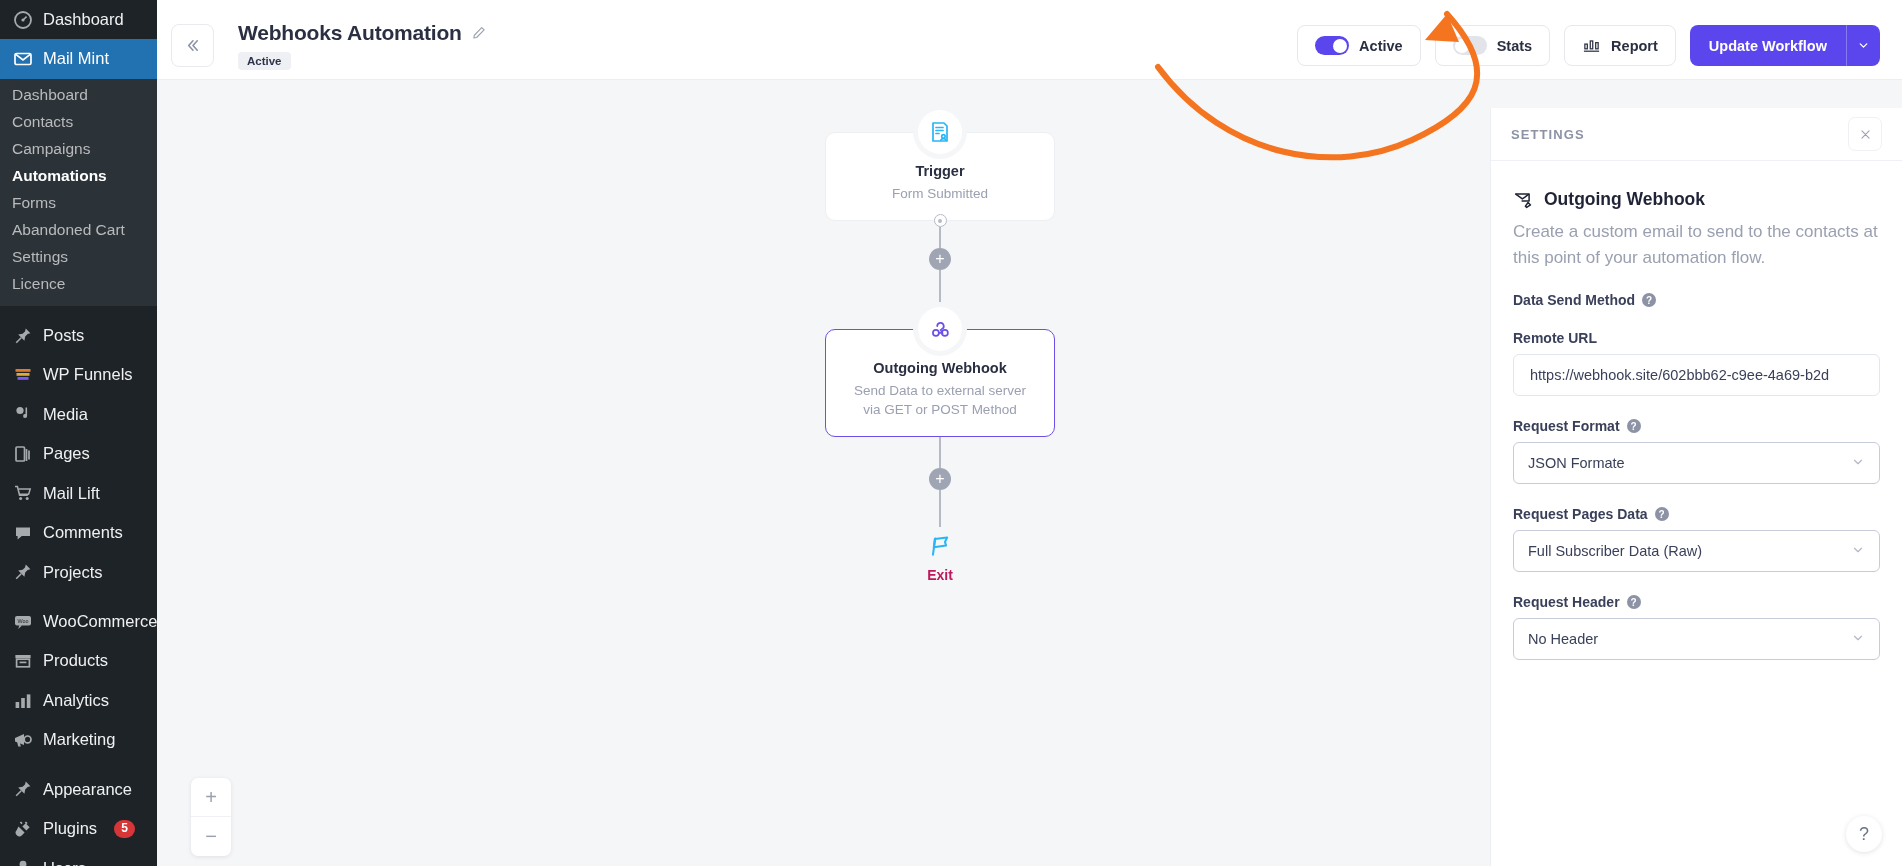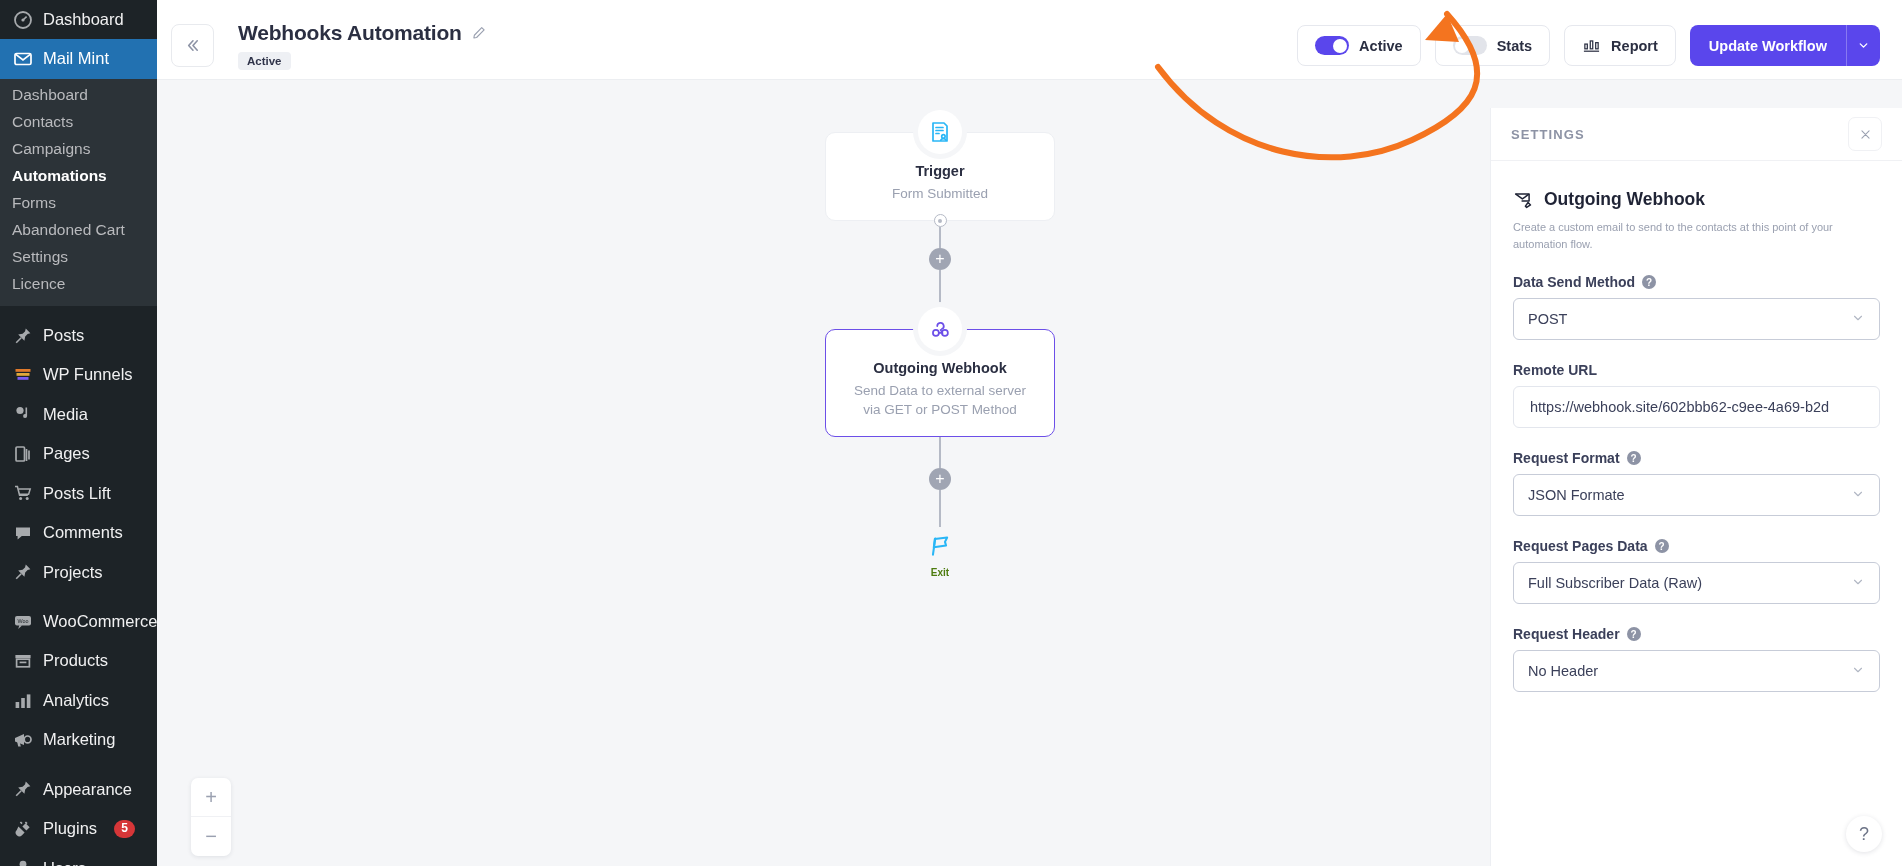--- a/index.html
+++ b/index.html
@@ -117,21 +117,21 @@
     position: relative; z-index: 3; margin-top: -7px;
   }
   .conn-dot i { width: 4px; height: 4px; border-radius: 50%; background: #b5bac6; display:block; }
   .conn-line { width: 1.6px; background: #b5bac6; }
   .plus-node {
     width: 22px; height: 22px; border-radius: 50%; background: #a0a5b3;
     color: #fff; display: flex; align-items: center; justify-content: center;
     font-size: 16px; line-height: 1; cursor: pointer;
   }
   .exit-wrap { text-align: center; margin-top: 6px; }
-  .exit-label { font-size: 10px; font-weight: bold; color: #4d7c0f; margin-top: 4px; }
+  .exit-label { font-size: 14px; font-weight: bold; color: #be185d; margin-top: 4px; }
 
   .zoom-ctrl {
     position: absolute; left: 34px; bottom: 10px; width: 40px;
     background: #fff; border-radius: 7px; box-shadow: 0 1px 4px rgba(30,35,60,.1);
     overflow: hidden;
   }
   .zoom-ctrl div {
     height: 39px; display: flex; align-items: center; justify-content: center;
     color: #9aa0b0; font-size: 20px; cursor: pointer;
   }
@@ -151,21 +151,21 @@
     font-size: 13px; font-weight: bold; color: #8d93a5; letter-spacing: 1.1px;
   }
   .close-btn {
     margin-left: auto; width: 34px; height: 34px; border: 1px solid #f0f1f4;
     border-radius: 7px; display: flex; align-items: center; justify-content: center;
     color: #9aa0b0; font-size: 15px; cursor: pointer;
   }
   .panel-body { padding: 28px 22px 0; overflow-y: auto; }
   .panel-title-row { display: flex; align-items: center; gap: 10px; }
   .panel-title { font-size: 17.5px; font-weight: bold; color: #1f2335; }
-  .panel-desc { font-size: 11px; color: #9aa0b0; margin-top: 9px; line-height: 1.5; }
+  .panel-desc { font-size: 17px; color: #9aa0b0; margin-top: 9px; line-height: 1.5; }
   .field { margin-top: 22px; }
   .field-label {
     display: flex; align-items: center; gap: 7px; font-size: 14px;
     color: #3b405a; font-weight: bold; margin-bottom: 8px;
   }
   .help-dot {
     width: 14px; height: 14px; border-radius: 50%; background: #8d93a5;
     color: #fff; font-size: 10px; font-weight: bold;
     display: flex; align-items: center; justify-content: center; cursor: pointer;
   }
@@ -272,21 +272,21 @@
 
     <div class="wp-item">
       <span class="ic">
         <svg class="wp-icon-svg" viewBox="0 0 20 20">
             <path d="M2 3.5 h2.4 l2.2 8.6 h8.2" fill="none" stroke="currentColor" stroke-width="1.6"></path>
             <path d="M5.6 6 h11.6 l-1.6 5.2 H6.8" fill="none" stroke="currentColor" stroke-width="1.5"></path>
             <circle cx="7.6" cy="15.6" r="1.5"></circle>
             <circle cx="14.2" cy="15.6" r="1.5"></circle>
           </svg>
       </span>
-      <span>Posts Lift</span>
+      <span>Mail Lift</span>
     </div>
 
     <div class="wp-item">
       <span class="ic">
         <svg class="wp-icon-svg" viewBox="0 0 20 20">
             <path d="M3 4.4 h14 v8.6 h-8.2 L4.6 16.6 v-3.6 H3 Z"></path>
           </svg>
       </span>
       <span>Comments</span>
     </div>
@@ -518,28 +518,20 @@
           </svg>
           <div class="panel-title">Outgoing Webhook</div>
         </div>
         <div class="panel-desc">Create a custom email to send to the contacts at this point of your automation flow.</div>
 
         <div class="field">
           <div class="field-label">
             <span>Data Send Method</span>
             <span class="help-dot">?</span>
           </div>
-          <div class="select-box">
-            <span>POST</span>
-            <span class="chev">
-              <svg width="14" height="14" viewBox="0 0 20 20">
-                  <path d="M5 7.5 L10 12.5 L15 7.5" fill="none" stroke="currentColor" stroke-width="1.6" stroke-linecap="round" stroke-linejoin="round"></path>
-                </svg>
-            </span>
-          </div>
         </div>
 
         <div class="field">
           <div class="field-label">
             <span>Remote URL</span>
           </div>
           <div class="text-box">
             <span>https://webhook.site/602bbb62-c9ee-4a69-b2d</span>
           </div>
         </div>

